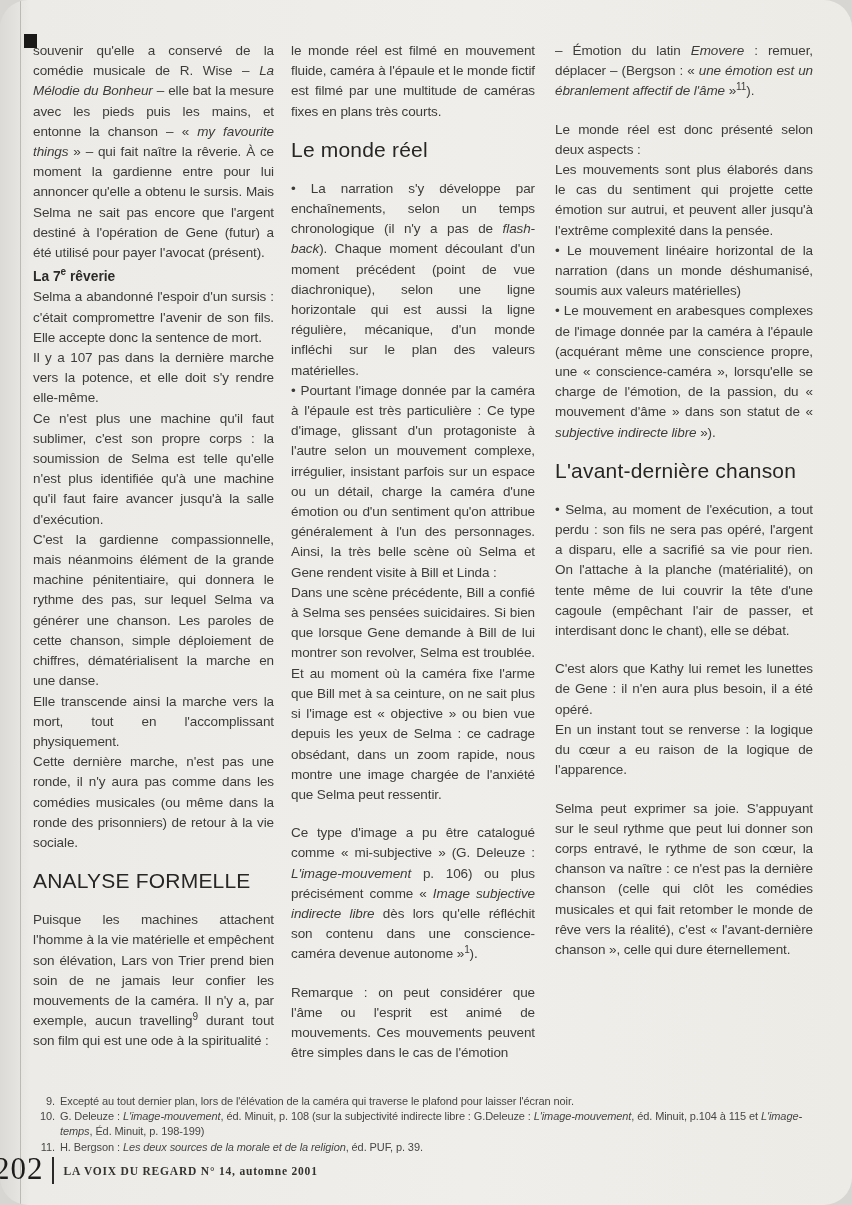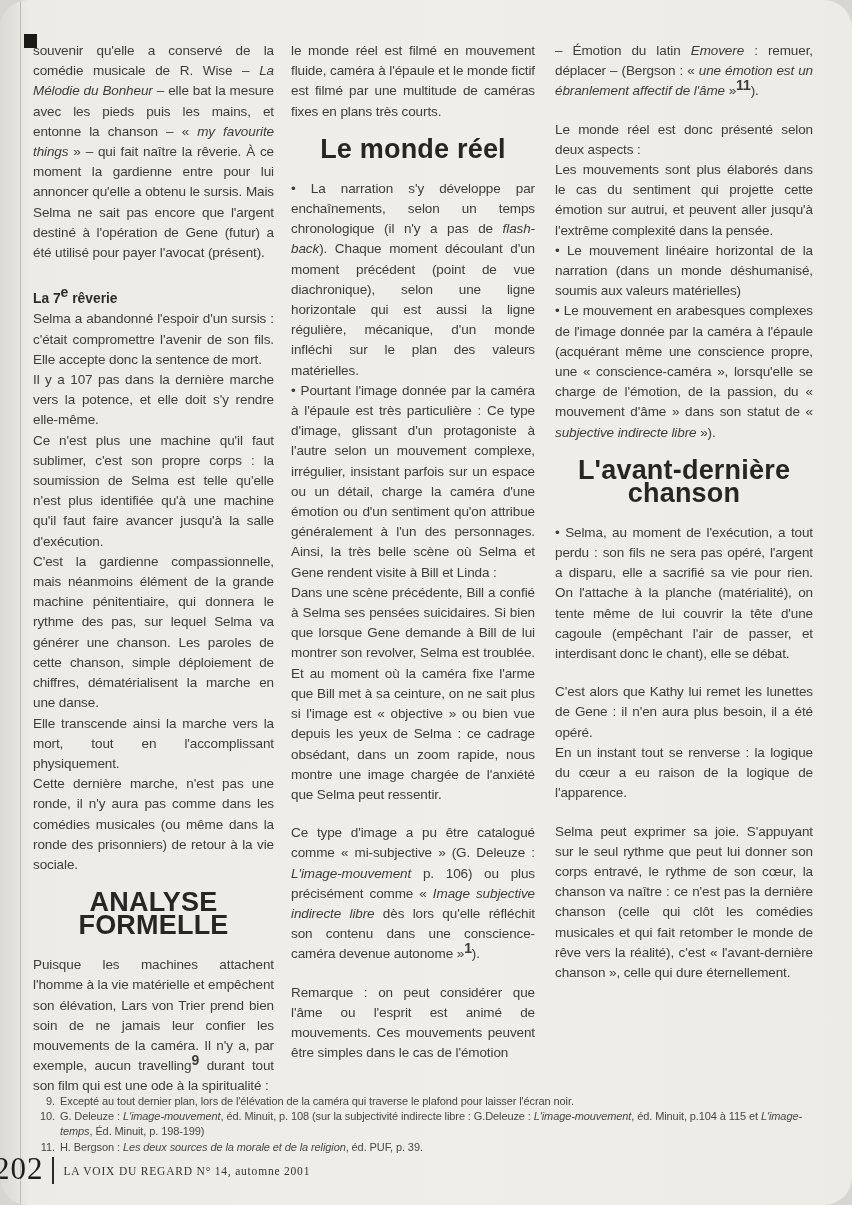--- a/index.html
+++ b/index.html
@@ -14,39 +14,39 @@
   .col { position:absolute; top:41px; }
   .col1 { left:33px;  width:241px; }
   .col2 { left:291px; width:244px; }
   .col3 { left:555px; width:258px; }
   .p {
     margin:0; text-align:justify; font-size:13.5px; line-height:20.2px;
     color:#3d3c3a; letter-spacing:-0.1px; hyphens:auto; -webkit-hyphens:auto;
   }
   .gap { margin-top:18px; }
   .it { font-style:italic; }
-  sup { font-size:14px; line-height:0; vertical-align:super;font-weight:bold; }
+  sup { font-size:10px; line-height:0; vertical-align:super; }
   .h-section {
-    font-size:27px; line-height:23px; font-weight:bold; text-align:center;
+    font-size:21px; line-height:23px; font-weight:normal; text-align:left;
     color:#272624; margin:16px 0 18px; letter-spacing:0.2px;
   }
-  .h-sub { font-size:13.8px; font-weight:bold; color:#2c2b29; margin-top:26px; line-height:20.2px; }
+  .h-sub { font-size:13.8px; font-weight:bold; color:#2c2b29; margin-top:4px; line-height:20.2px; }
   .footnotes { position:absolute; left:34px; top:1094px; width:794px; color:#474645; }
   .fn { display:flex; font-size:11px; line-height:15.2px; letter-spacing:-0.1px; text-align:left; }
   .fn-num { flex:0 0 auto; width:21px; text-align:right; margin-right:5px; }
   .fn-text { flex:1; }
   .footer { position:absolute; left:-6px; top:1149px; height:40px; display:flex; align-items:center; }
   .page-num {
     font-family:"Liberation Serif","DejaVu Serif",serif; font-size:31px;
     color:#1d1c1b; letter-spacing:1px;
   }
   .footer-bar { width:2px; height:27px; background:#2a2927; margin:2px 10px 0 8px; }
   .journal {
     font-family:"Liberation Serif","DejaVu Serif",serif; font-size:11.5px;
-    color:#343330; letter-spacing:0.8px; margin-top:4px;
+    color:#343330; letter-spacing:0.8px; margin-top:4px;font-weight:bold;
   }
 </style>
 </head>
 <body>
 
 <div class="page">
   <div class="left-edge"></div>
   <div class="corner-mark"></div>
 
   <div class="col col1">

